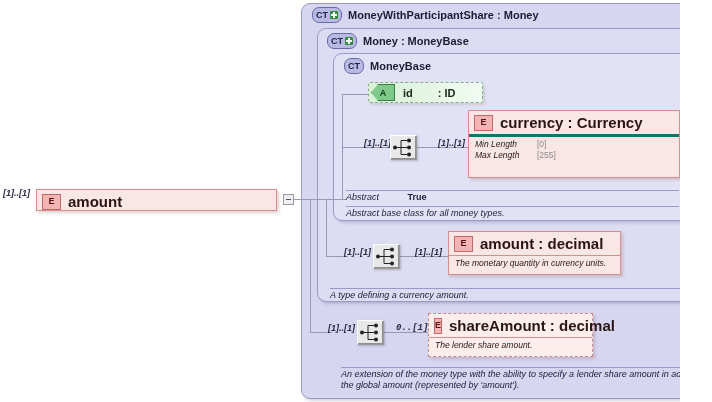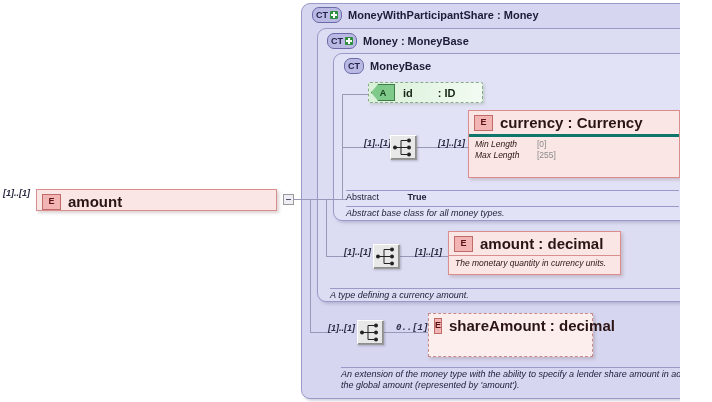--- a/index.html
+++ b/index.html
@@ -85,21 +85,21 @@
   .panel-foot.wrap { white-space: normal; line-height: 1.25; }
 
   .abstract-row {
     position: absolute;
     font-size: 9px;
     color: #1c1c38;
     border-top: 1px solid #9a9ac8;
     padding-top: 1px;
     white-space: nowrap;
   }
-  .abstract-row .k { }
+  .abstract-row .k { font-style: italic; }
   .abstract-row .v { font-weight: bold; margin-left: 26px; font-style: normal; }
 
   
   .el-box {
     border: 1px solid #d98d8d;
     background: #fbe6e6;
     box-shadow: 2px 2px 3px rgba(140,110,110,0.30);
   }
   .el-box.dashed { border: 1px dashed #c98a8a; background: #fdeeee; }
   .el-head {
@@ -365,20 +365,21 @@
       <circle cx="18" cy="18.5" r="2" fill="#222"></circle>
     </svg>
   </div>
   <div class="card" style="left:396px; top:323px;font-family:Liberation Mono, monospace;">0..[1]</div>
 
   <div class="abs el-box dashed" style="left:428px; top:313px; width:165px; height:44px;">
     <div class="el-head">
       <span class="e-badge">E</span>
       <span class="el-name">shareAmount : decimal</span>
     </div>
+    <div class="el-doc">The lender share amount.</div>
   </div>
 
   <div class="abstract-row" style="left:346px; top:190px; width:333px;">
     <span class="k">Abstract</span>
     <span class="v">True</span>
   </div>
 
   <div class="panel-foot" style="left:346px; top:206px; width:333px;">Abstract base class for all money types.</div>
 
   <div class="panel-foot" style="left:330px; top:288px; width:352px;">A type defining a currency amount.</div>

